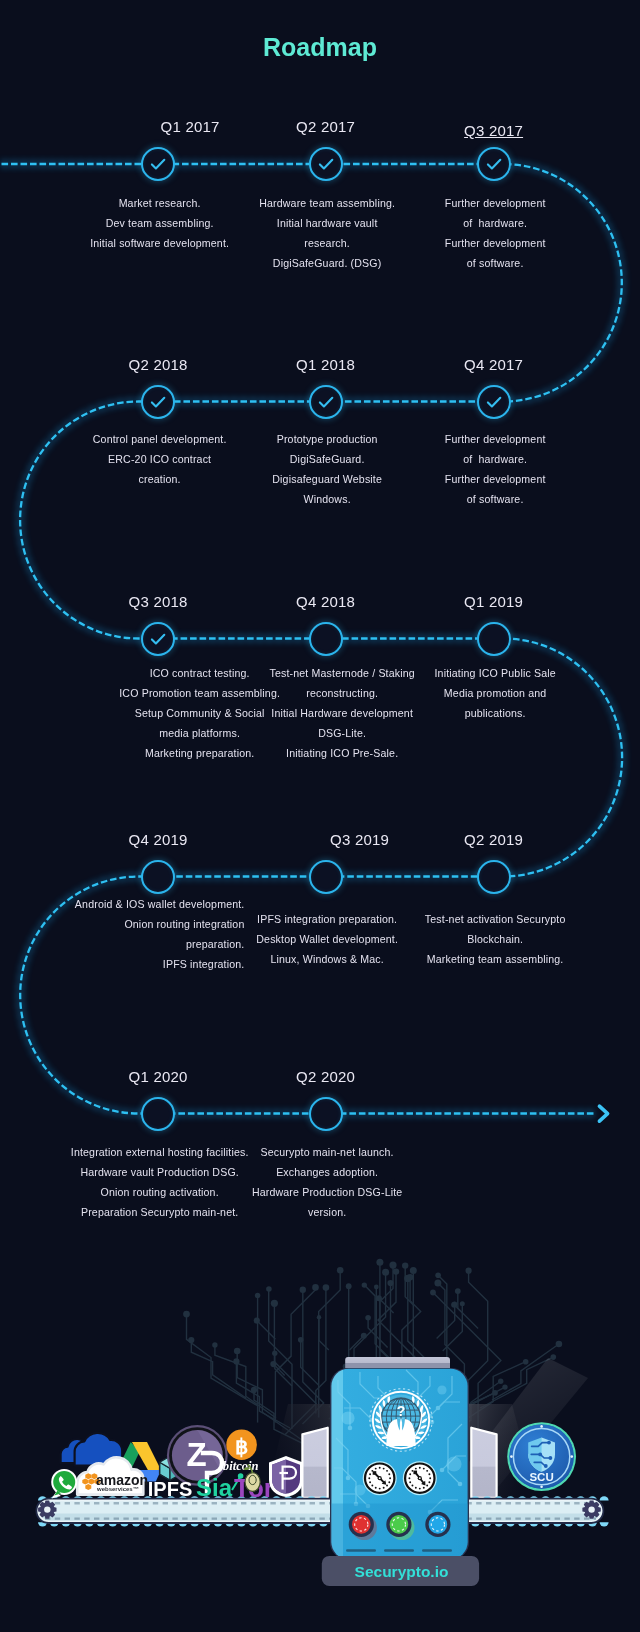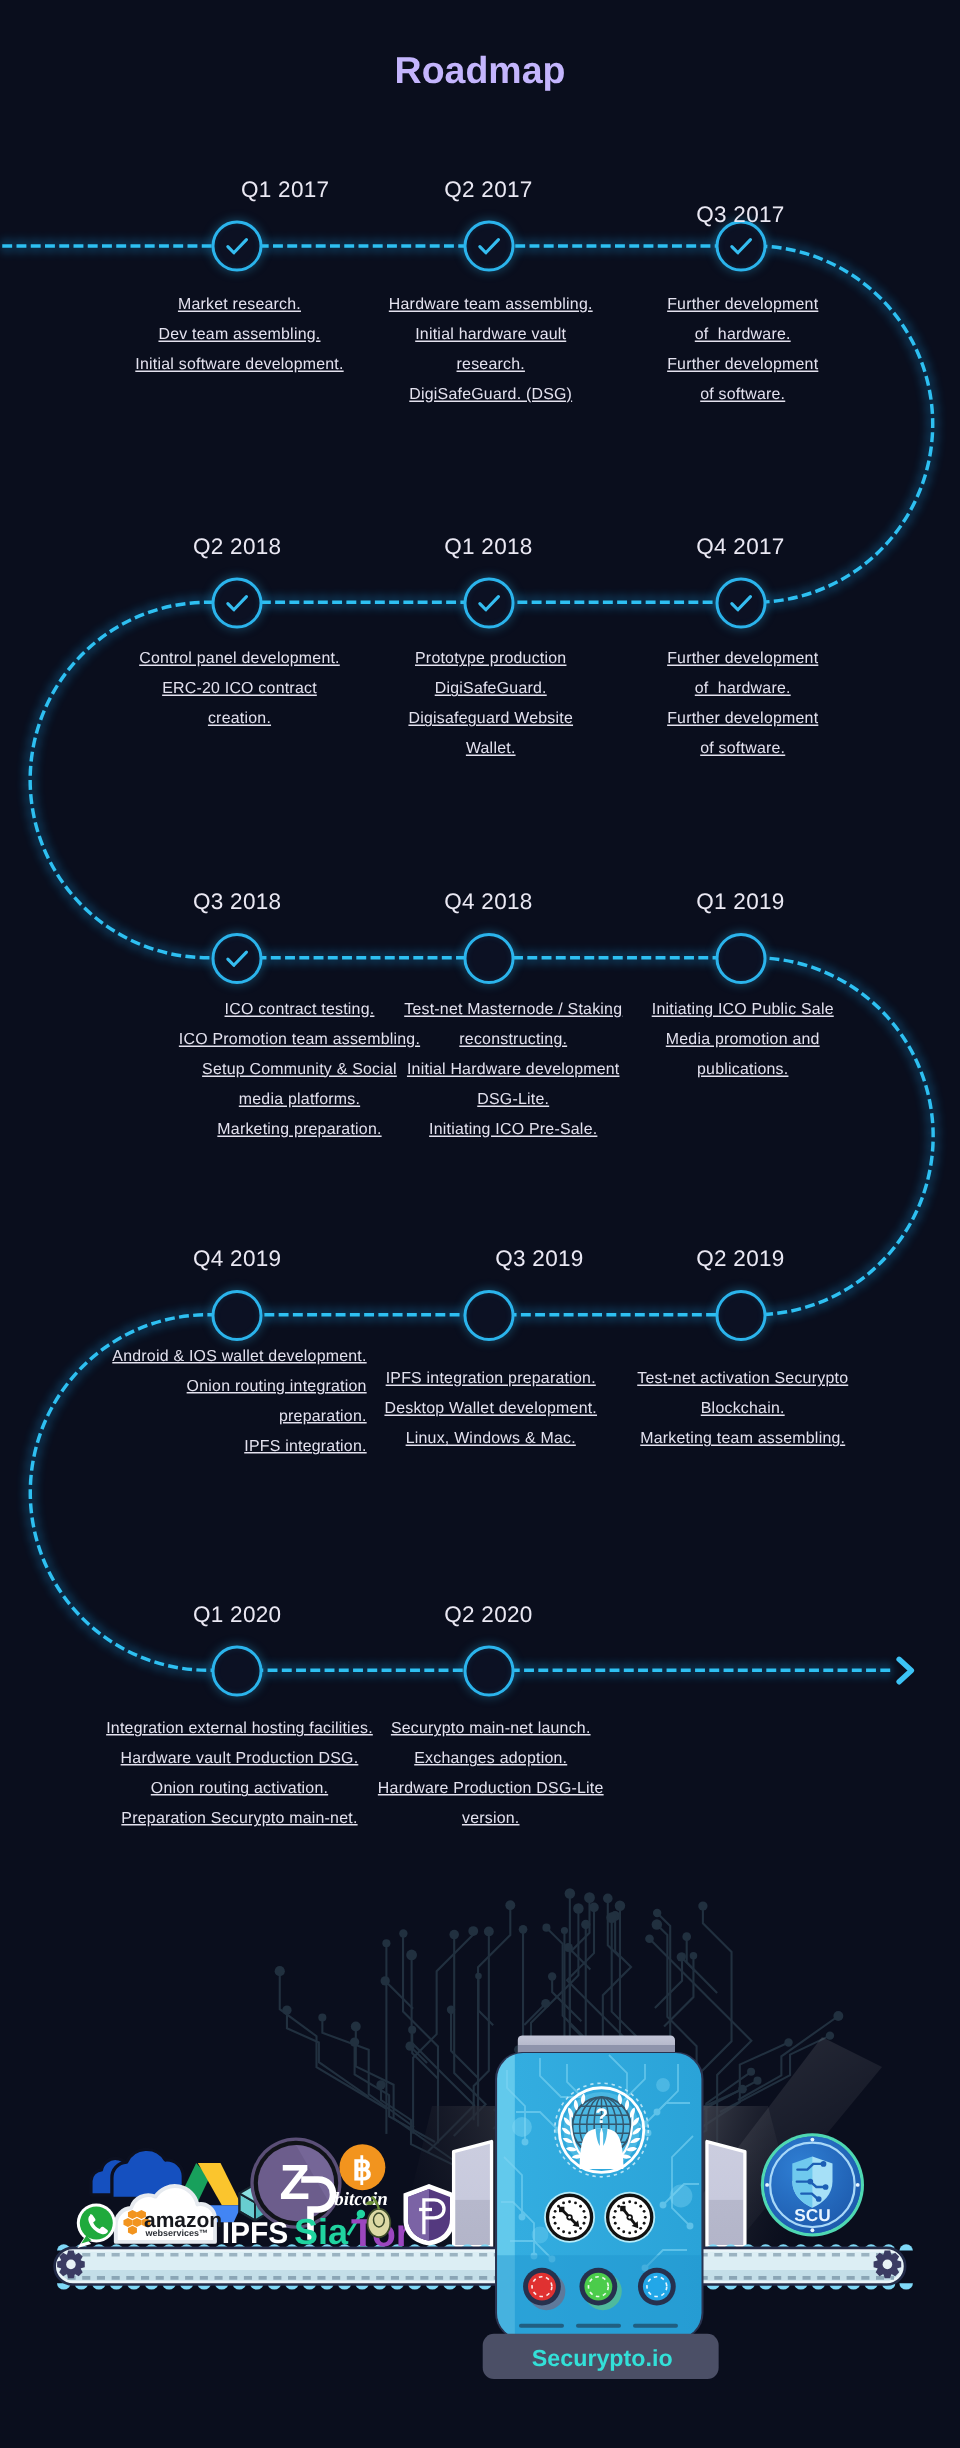--- a/index.html
+++ b/index.html
@@ -2,33 +2,33 @@
 <html><head>
 <meta charset="utf-8">
 <style>
   html,body{margin:0;padding:0;background:#0a0e1d;}
   body{width:640px;height:1632px;overflow:hidden;
        font-family:"Liberation Sans",sans-serif;
        -webkit-font-smoothing:antialiased;}
   #page{position:relative;width:640px;height:1632px;overflow:hidden;background:#0a0e1d;}
 
   .title{position:absolute;left:0;top:33px;width:640px;text-align:center;
-         font-size:25px;font-weight:bold;color:#c4b5fd;letter-spacing:0px;}
+         font-size:25px;font-weight:bold;color:#5eead4;letter-spacing:0px;}
 
   #track{position:absolute;left:0;top:0;width:640px;height:1632px;pointer-events:none;}
 
   .node{position:absolute;width:34px;height:34px;border-radius:50%;
         border:2.4px solid #2bb4ec;box-sizing:border-box;background:#0c1123;
         box-shadow:0 0 7px 0px rgba(43,180,236,.40), inset 0 0 4px rgba(43,180,236,.12);}
   .node svg{position:absolute;left:0;top:0;}
 
   .qlabel{position:absolute;font-size:15px;color:#eae8f3;white-space:nowrap;
           transform:translateX(-50%);letter-spacing:.2px;padding-left:.2px;}
   .desc{position:absolute;transform:translateX(-50%);text-align:center;
-        font-size:10.6px;line-height:20px;color:#e4e2ef;white-space:nowrap;letter-spacing:.16px;padding-left:.32px;text-decoration:underline;}
+        font-size:10.6px;line-height:20px;color:#e4e2ef;white-space:nowrap;letter-spacing:.16px;padding-left:.32px;}
 </style>
 </head>
 <body>
 
 <div id="page">
   <div class="title">Roadmap</div>
   <svg id="track" viewBox="0 0 640 1632" width="640" height="1632">
       <defs>
         <filter id="glow" x="-60%" y="-60%" width="220%" height="220%">
           <feGaussianBlur stdDeviation="3.2" result="b"></feGaussianBlur>
@@ -64,21 +64,21 @@
         <div>Hardware&nbsp;team&nbsp;assembling.</div>
         <div>Initial&nbsp;hardware&nbsp;vault</div>
         <div>research.</div>
         <div>DigiSafeGuard.&nbsp;(DSG)</div>
       </div>
       <div class="node" style="left: 476.5px; top: 147px;">
         <svg width="30" height="30" viewBox="0 0 30 30">
           <path d="M8.9 15.4 L12.9 19.5 L21.3 10.8" fill="none" stroke="#35bdf0" stroke-width="2.1" stroke-linecap="round" stroke-linejoin="round"></path>
         </svg>
       </div>
-      <div class="qlabel" style="left: 493.5px; top: 135px;">Q3 2017</div>
+      <div class="qlabel" style="left: 493.5px; top: 122px; text-decoration: underline;">Q3 2017</div>
       <div class="desc" style="left: 495px; top: 192.8px;">
         <div>Further&nbsp;development</div>
         <div>of&nbsp;&nbsp;hardware.</div>
         <div>Further&nbsp;development</div>
         <div>of&nbsp;software.</div>
       </div>
       <div class="node" style="left: 141px; top: 384.5px;">
         <svg width="30" height="30" viewBox="0 0 30 30">
           <path d="M8.9 15.4 L12.9 19.5 L21.3 10.8" fill="none" stroke="#35bdf0" stroke-width="2.1" stroke-linecap="round" stroke-linejoin="round"></path>
         </svg>
@@ -92,21 +92,21 @@
       <div class="node" style="left: 308.5px; top: 384.5px;">
         <svg width="30" height="30" viewBox="0 0 30 30">
           <path d="M8.9 15.4 L12.9 19.5 L21.3 10.8" fill="none" stroke="#35bdf0" stroke-width="2.1" stroke-linecap="round" stroke-linejoin="round"></path>
         </svg>
       </div>
       <div class="qlabel" style="left: 325.5px; top: 355.5px;">Q1 2018</div>
       <div class="desc" style="left: 327px; top: 429.4px;">
         <div>Prototype&nbsp;production</div>
         <div>DigiSafeGuard.</div>
         <div>Digisafeguard&nbsp;Website</div>
-        <div>Wallet.</div>
+        <div>Windows.</div>
       </div>
       <div class="node" style="left: 476.5px; top: 384.5px;">
         <svg width="30" height="30" viewBox="0 0 30 30">
           <path d="M8.9 15.4 L12.9 19.5 L21.3 10.8" fill="none" stroke="#35bdf0" stroke-width="2.1" stroke-linecap="round" stroke-linejoin="round"></path>
         </svg>
       </div>
       <div class="qlabel" style="left: 493.5px; top: 355.5px;">Q4 2017</div>
       <div class="desc" style="left: 495px; top: 429.4px;">
         <div>Further&nbsp;development</div>
         <div>of&nbsp;&nbsp;hardware.</div>

